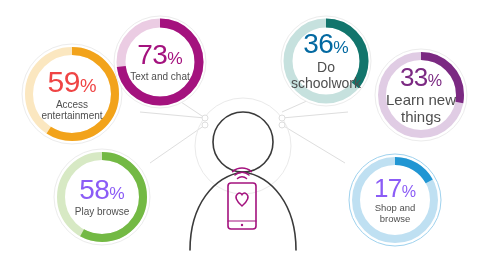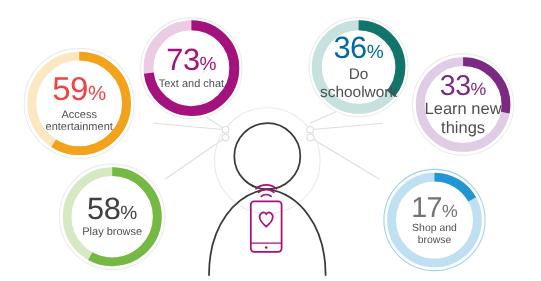--- a/index.html
+++ b/index.html
@@ -116,21 +116,21 @@
     </svg>
     <div class="donut-label">
       <div class="pct" style="color:#ef4444; font-size:30px;">
         <span>59</span><span class="sym">%</span>
       </div>
       <div class="cap" style="font-size:10px;">Access
 entertainment</div>
     </div>
   </div>
 
-  <div class="donut" style="left:124px; top:12px; width:100px; height:100px;">
+  <div class="donut" style="left:110px; top:12px; width:100px; height:100px;">
     <svg viewBox="0 0 100 100" width="100" height="100">
       <circle cx="50" cy="50" r="46" fill="#ffffff" stroke="#ECECEC" stroke-width="1"></circle>
       <circle cx="50" cy="50" r="39" fill="none" stroke="#EBCCE3" stroke-width="9"></circle>
       <circle cx="50" cy="50" r="39" fill="none" stroke="#A4127E" stroke-width="9" stroke-dasharray="178.9 66.1" transform="rotate(-90 50 50)"></circle>
     </svg>
     <div class="donut-label">
       <div class="pct" style="color:#A4127E; font-size:28px;">
         <span>73</span><span class="sym">%</span>
       </div>
       <div class="cap" style="font-size:10px;">Text and chat</div>
@@ -167,35 +167,35 @@
     </div>
   </div>
 
   <div class="donut" style="left:345px; top:150px; width:100px; height:100px;">
     <svg viewBox="0 0 100 100" width="100" height="100">
       <circle cx="50" cy="50" r="46" fill="#ffffff" stroke="#9FD2EE" stroke-width="1"></circle>
       <circle cx="50" cy="50" r="39" fill="none" stroke="#BFE0F2" stroke-width="8"></circle>
       <circle cx="50" cy="50" r="39" fill="none" stroke="#2196D3" stroke-width="8" stroke-dasharray="41.7 203.4" transform="rotate(-90 50 50)"></circle>
     </svg>
     <div class="donut-label">
-      <div class="pct" style="color:#737373; font-size:26px;">
+      <div class="pct" style="color:#8b5cf6; font-size:26px;">
         <span>17</span><span class="sym">%</span>
       </div>
       <div class="cap" style="font-size:9.5px;">Shop and
 browse</div>
     </div>
   </div>
 
   <div class="donut" style="left:50px; top:145px; width:104px; height:104px;">
     <svg viewBox="0 0 104 104" width="104" height="104">
       <circle cx="52" cy="52" r="48" fill="#ffffff" stroke="#ECECEC" stroke-width="1"></circle>
       <circle cx="52" cy="52" r="41" fill="none" stroke="#D7E9C4" stroke-width="8"></circle>
       <circle cx="52" cy="52" r="41" fill="none" stroke="#73B944" stroke-width="8" stroke-dasharray="149.4 108.2" transform="rotate(-90 52 52)"></circle>
     </svg>
     <div class="donut-label">
-      <div class="pct" style="color:#404040; font-size:28px;">
+      <div class="pct" style="color:#8b5cf6; font-size:28px;">
         <span>58</span><span class="sym">%</span>
       </div>
       <div class="cap" style="font-size:10px;">Play browse</div>
     </div>
   </div>
 
 </div>
 
 </body></html>

